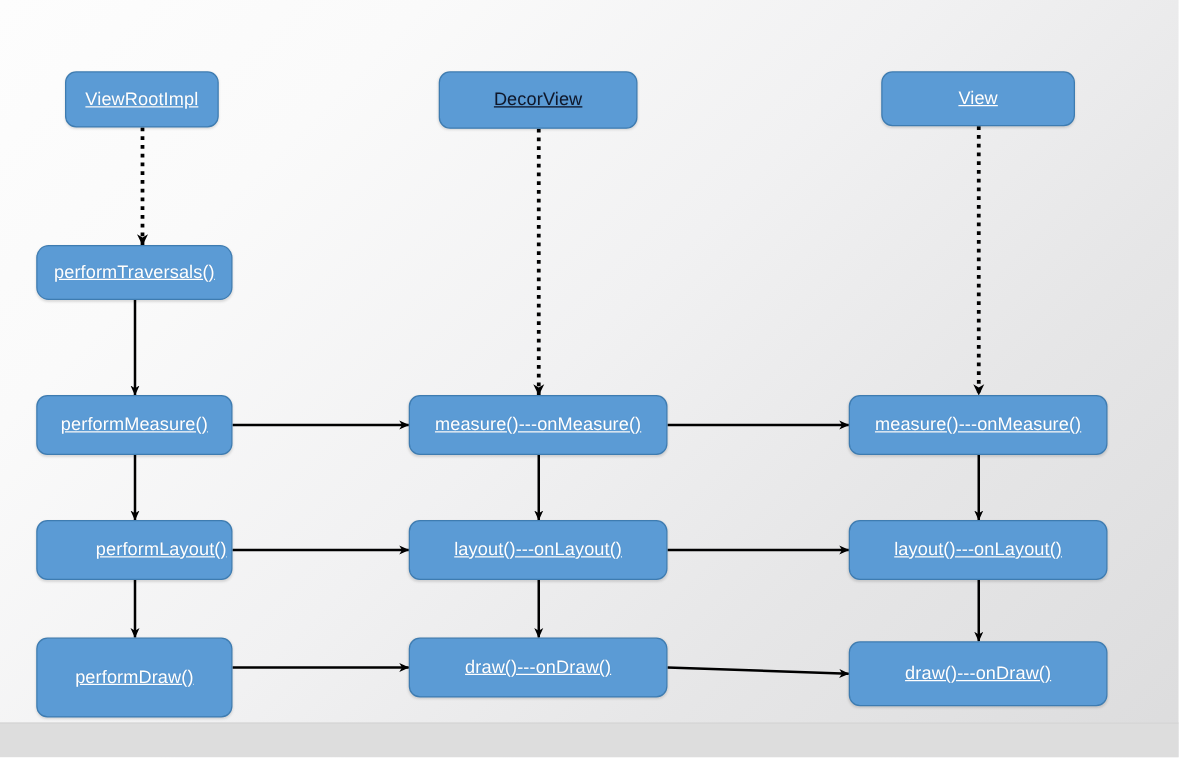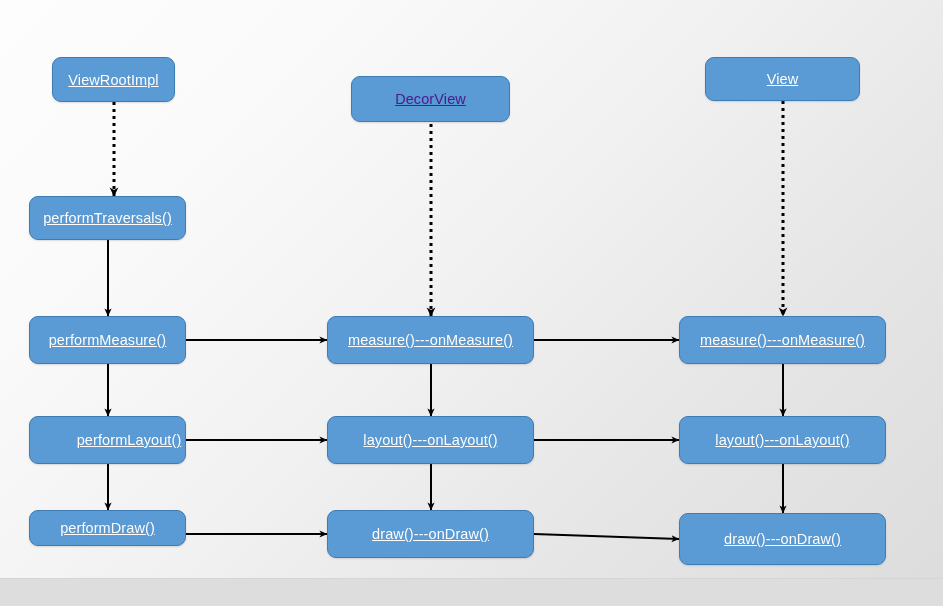--- a/index.html
+++ b/index.html
@@ -86,48 +86,48 @@
         <line x1="534" y1="340" x2="679" y2="340" stroke="#000000" id="e-measuredecor-measureview" stroke-width="2" marker-end="url(#ah)"></line>
         <line x1="534" y1="440" x2="679" y2="440" stroke="#000000" id="e-layoutdecor-layoutview" stroke-width="2" marker-end="url(#ah)"></line>
         <line x1="534" y1="534" x2="679" y2="539" stroke="#000000" id="e-drawdecor-drawview" stroke-width="2" marker-end="url(#ah)"></line>
       </g>
   </svg>
 
   <div id="node-layer">
       <div class="node" id="n-viewrootimpl" style="left: 52px; top: 57px; width: 123px; height: 45px; background: rgb(91, 155, 213); border-color: rgb(62, 124, 177); color: rgb(255, 255, 255);">
         <span class="node-label">ViewRootImpl</span>
       </div>
-      <div class="node" id="n-decorview" style="left: 351px; top: 57px; width: 159px; height: 46px; background: rgb(91, 155, 213); border-color: rgb(62, 124, 177); color: #4c1d95; margin-top: 19px;">
+      <div class="node" id="n-decorview" style="left: 351px; top: 57px; width: 159px; height: 46px; background: rgb(91, 155, 213); border-color: rgb(62, 124, 177); color: #0f172a;">
         <span class="node-label">DecorView</span>
       </div>
       <div class="node" id="n-view" style="left: 705px; top: 57px; width: 155px; height: 44px; background: rgb(91, 155, 213); border-color: rgb(62, 124, 177); color: rgb(255, 255, 255); justify-content: center;">
         <span class="node-label">View</span>
       </div>
-      <div class="node" id="n-performtraversals" style="left: 29px; top: 196px; width: 157px; height: 44px; background: rgb(91, 155, 213); border-color: rgb(62, 124, 177); color: rgb(255, 255, 255);">
+      <div class="node" id="n-performtraversals" style="left: 29px; top: 196px; width: 157px; height: 44px; background: rgb(91, 155, 213); border-color: rgb(62, 124, 177); color: rgb(255, 255, 255); border-radius: 10px;">
         <span class="node-label">performTraversals()</span>
       </div>
       <div class="node" id="n-performmeasure" style="left: 29px; top: 316px; width: 157px; height: 48px; background: rgb(91, 155, 213); border-color: rgb(62, 124, 177); color: rgb(255, 255, 255);">
         <span class="node-label">performMeasure()</span>
       </div>
       <div class="node" id="n-measure-decor" style="left: 327px; top: 316px; width: 207px; height: 48px; background: rgb(91, 155, 213); border-color: rgb(62, 124, 177); color: rgb(255, 255, 255);">
         <span class="node-label">measure()---onMeasure()</span>
       </div>
       <div class="node" id="n-measure-view" style="left: 679px; top: 316px; width: 207px; height: 48px; background: rgb(91, 155, 213); border-color: rgb(62, 124, 177); color: rgb(255, 255, 255);">
         <span class="node-label">measure()---onMeasure()</span>
       </div>
       <div class="node" id="n-performlayout" style="left: 29px; top: 416px; width: 157px; height: 48px; background: rgb(91, 155, 213); border-color: rgb(62, 124, 177); color: rgb(255, 255, 255); padding-left: 43px;">
         <span class="node-label">performLayout()</span>
       </div>
       <div class="node" id="n-layout-decor" style="left: 327px; top: 416px; width: 207px; height: 48px; background: rgb(91, 155, 213); border-color: rgb(62, 124, 177); color: rgb(255, 255, 255);">
         <span class="node-label">layout()---onLayout()</span>
       </div>
       <div class="node" id="n-layout-view" style="left: 679px; top: 416px; width: 207px; height: 48px; background: rgb(91, 155, 213); border-color: rgb(62, 124, 177); color: rgb(255, 255, 255);">
         <span class="node-label">layout()---onLayout()</span>
       </div>
-      <div class="node" id="n-performdraw" style="left: 29px; top: 510px; width: 157px; height: 36px; background: rgb(91, 155, 213); border-color: rgb(62, 124, 177); color: rgb(255, 255, 255);">
+      <div class="node" id="n-performdraw" style="left: 29px; top: 510px; width: 157px; height: 64px; background: rgb(91, 155, 213); border-color: rgb(62, 124, 177); color: rgb(255, 255, 255);">
         <span class="node-label">performDraw()</span>
       </div>
       <div class="node" id="n-draw-decor" style="left: 327px; top: 510px; width: 207px; height: 48px; background: rgb(91, 155, 213); border-color: rgb(62, 124, 177); color: rgb(255, 255, 255);">
         <span class="node-label">draw()---onDraw()</span>
       </div>
       <div class="node" id="n-draw-view" style="left: 679px; top: 513px; width: 207px; height: 52px; background: rgb(91, 155, 213); border-color: rgb(62, 124, 177); color: rgb(255, 255, 255);">
         <span class="node-label">draw()---onDraw()</span>
       </div>
     </div>
 

